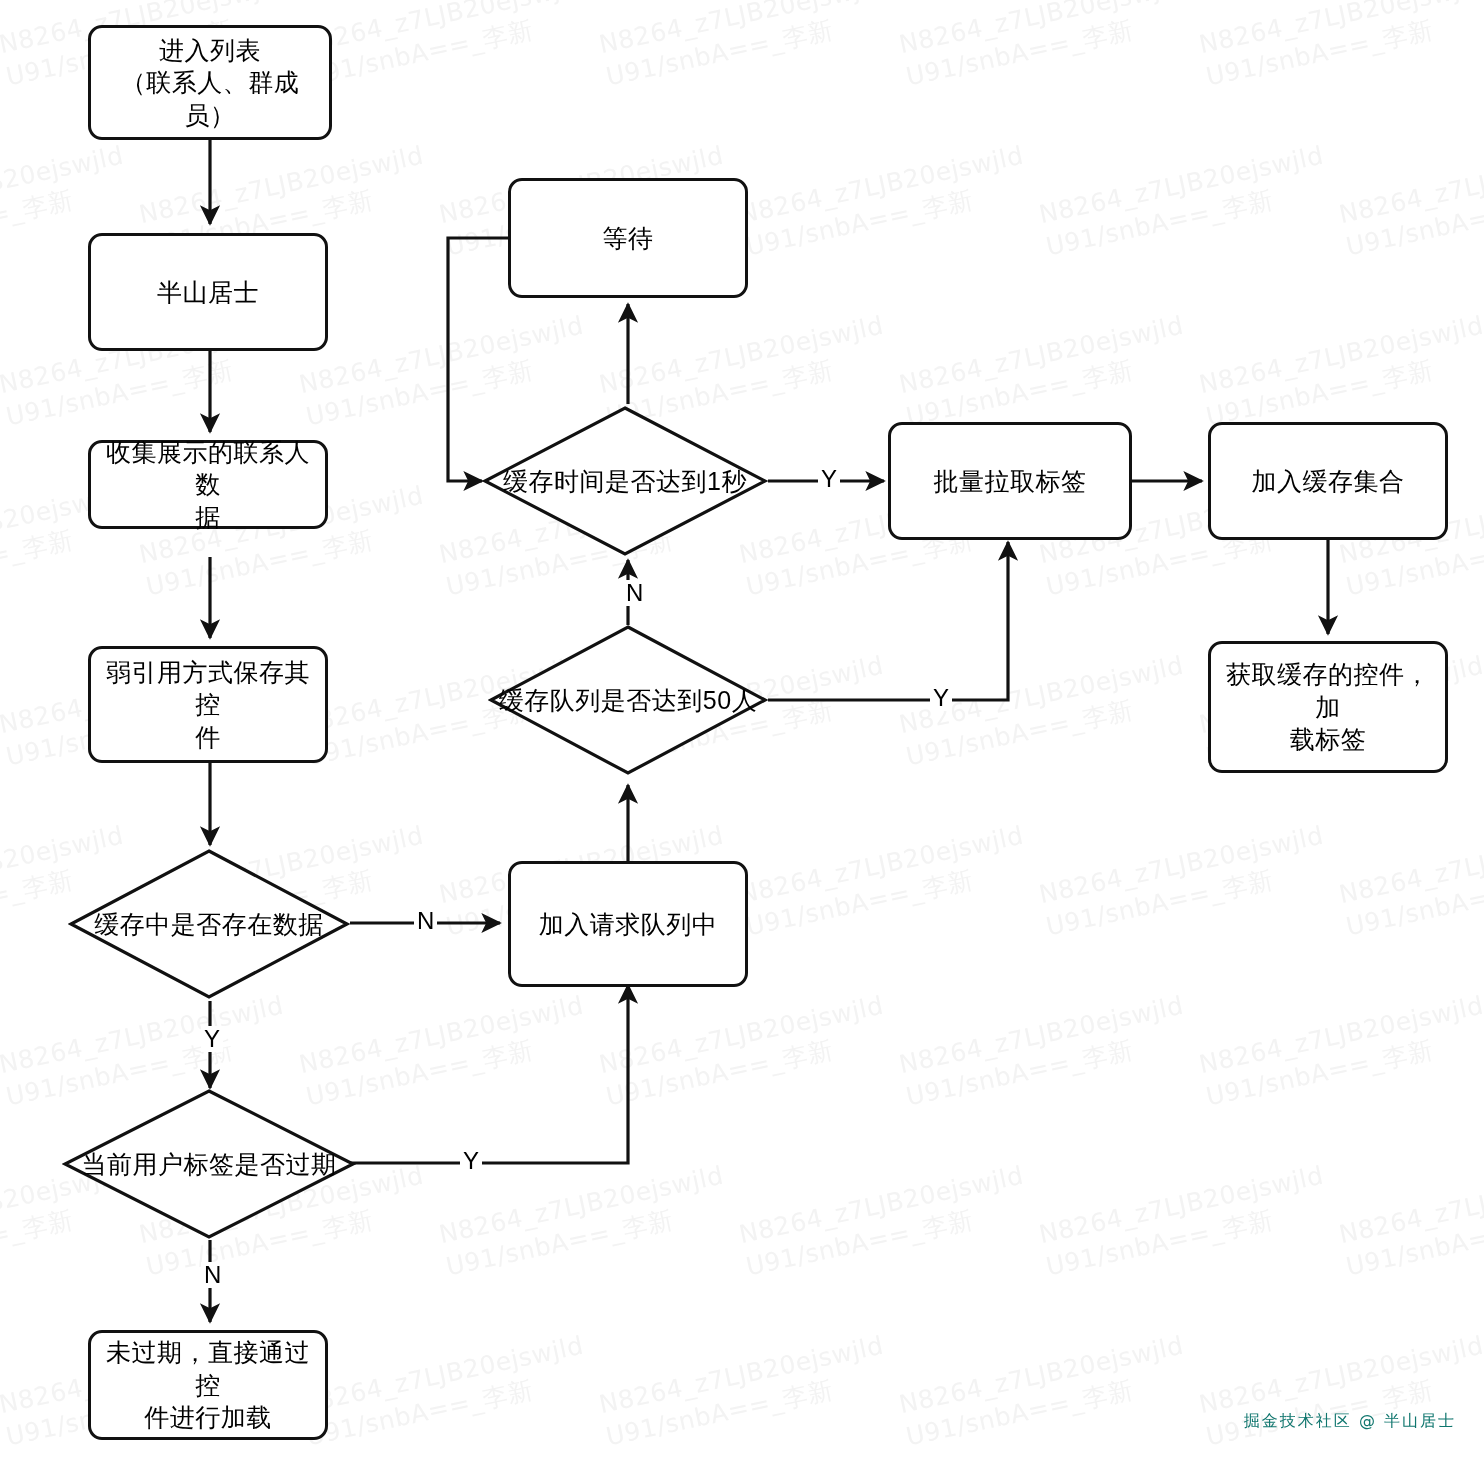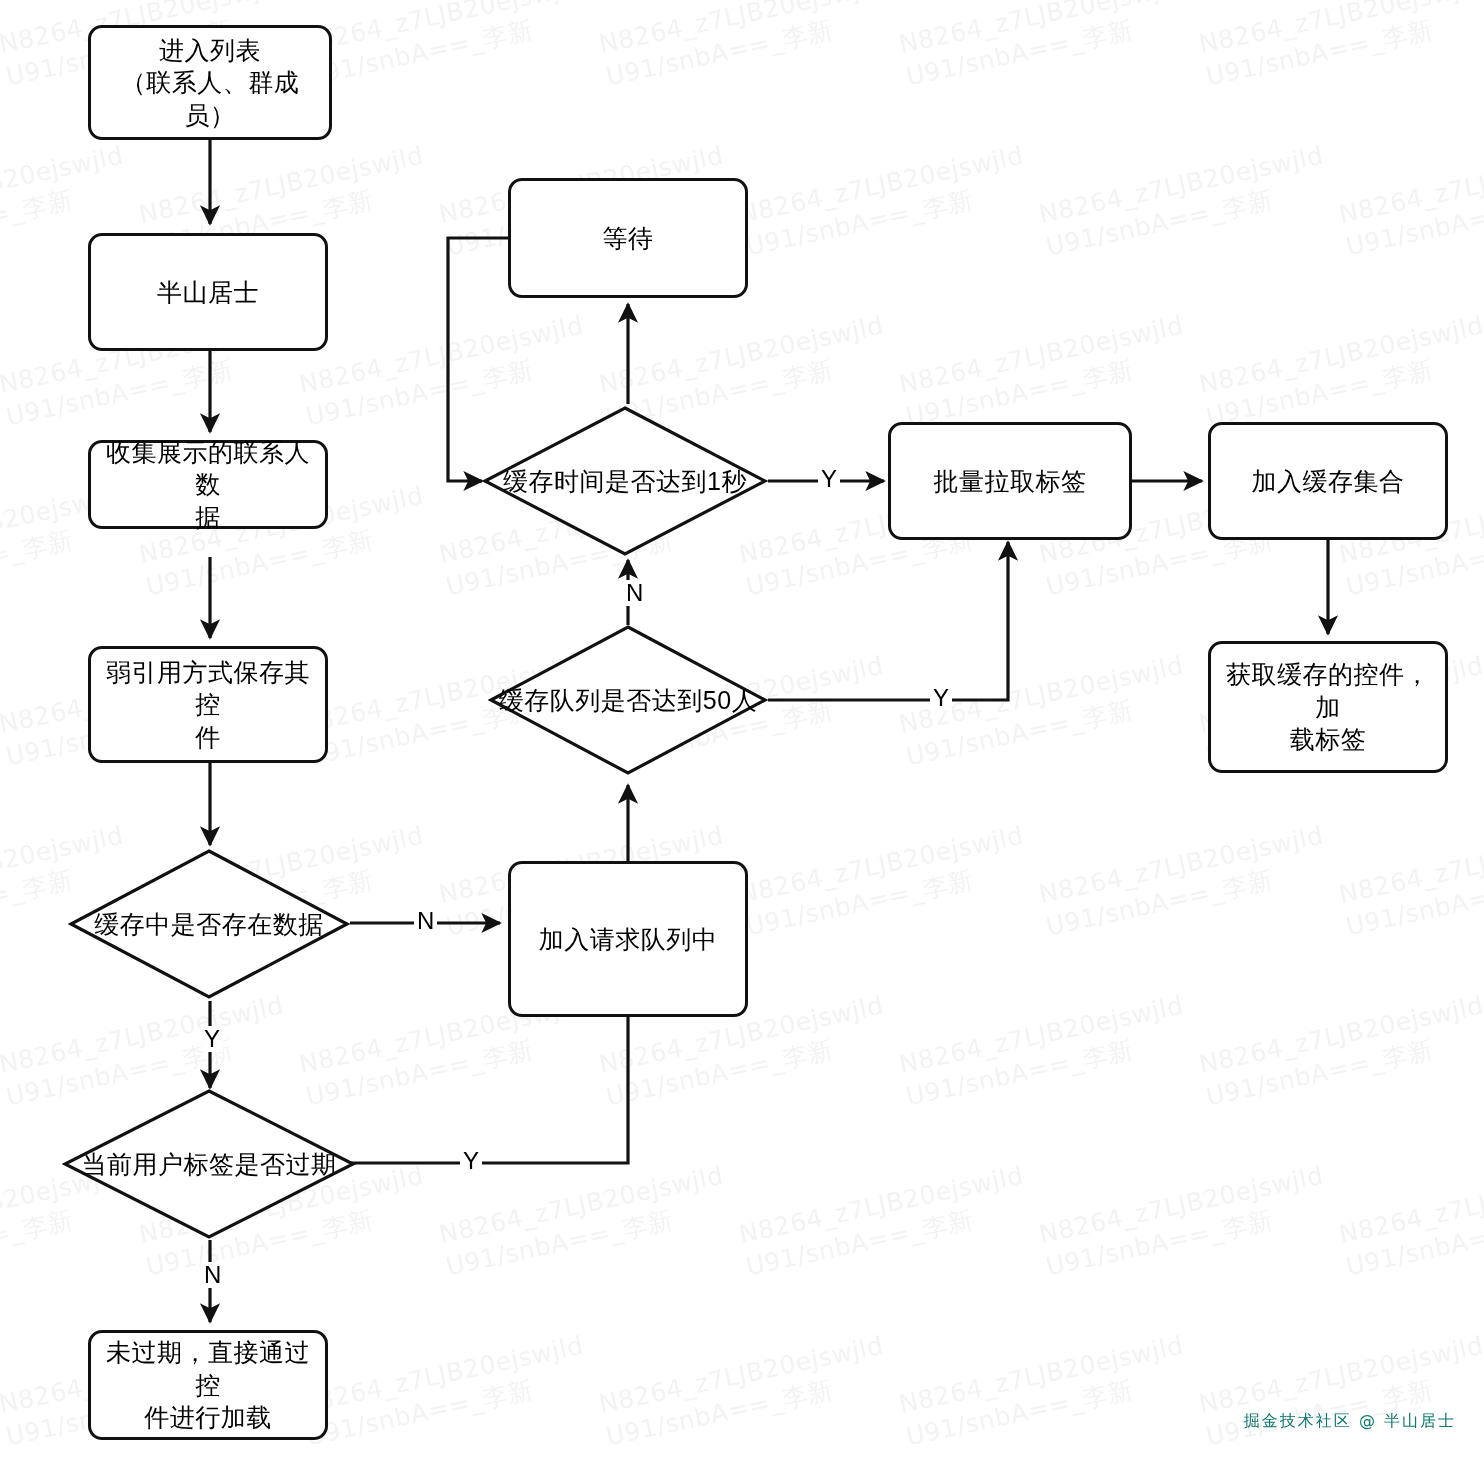--- a/index.html
+++ b/index.html
@@ -251,21 +251,21 @@
       <span class="dia-text">缓存时间是否达到1秒</span>
     </div>
 
     <div class="node decision" style="left:488px;top:624px;width:280px;height:152px;">
       <svg class="dia-shape" viewBox="0 0 280 152" preserveAspectRatio="none">
         <polygon points="140,3 277,76 140,149 3,76" fill="#ffffff" stroke="#111111" stroke-width="3.2"></polygon>
       </svg>
       <span class="dia-text">缓存队列是否达到50人</span>
     </div>
 
-    <div class="node proc" style="left:508px;top:861px;width:240px;height:156px;">
+    <div class="node proc" style="left:508px;top:861px;width:240px;height:126px;">
       <span>加入请求队列中</span>
     </div>
 
     <div class="node proc" style="left:888px;top:422px;width:244px;height:118px;">
       <span>批量拉取标签</span>
     </div>
 
     <div class="node proc" style="left:1208px;top:422px;width:240px;height:118px;">
       <span>加入缓存集合</span>
     </div>

